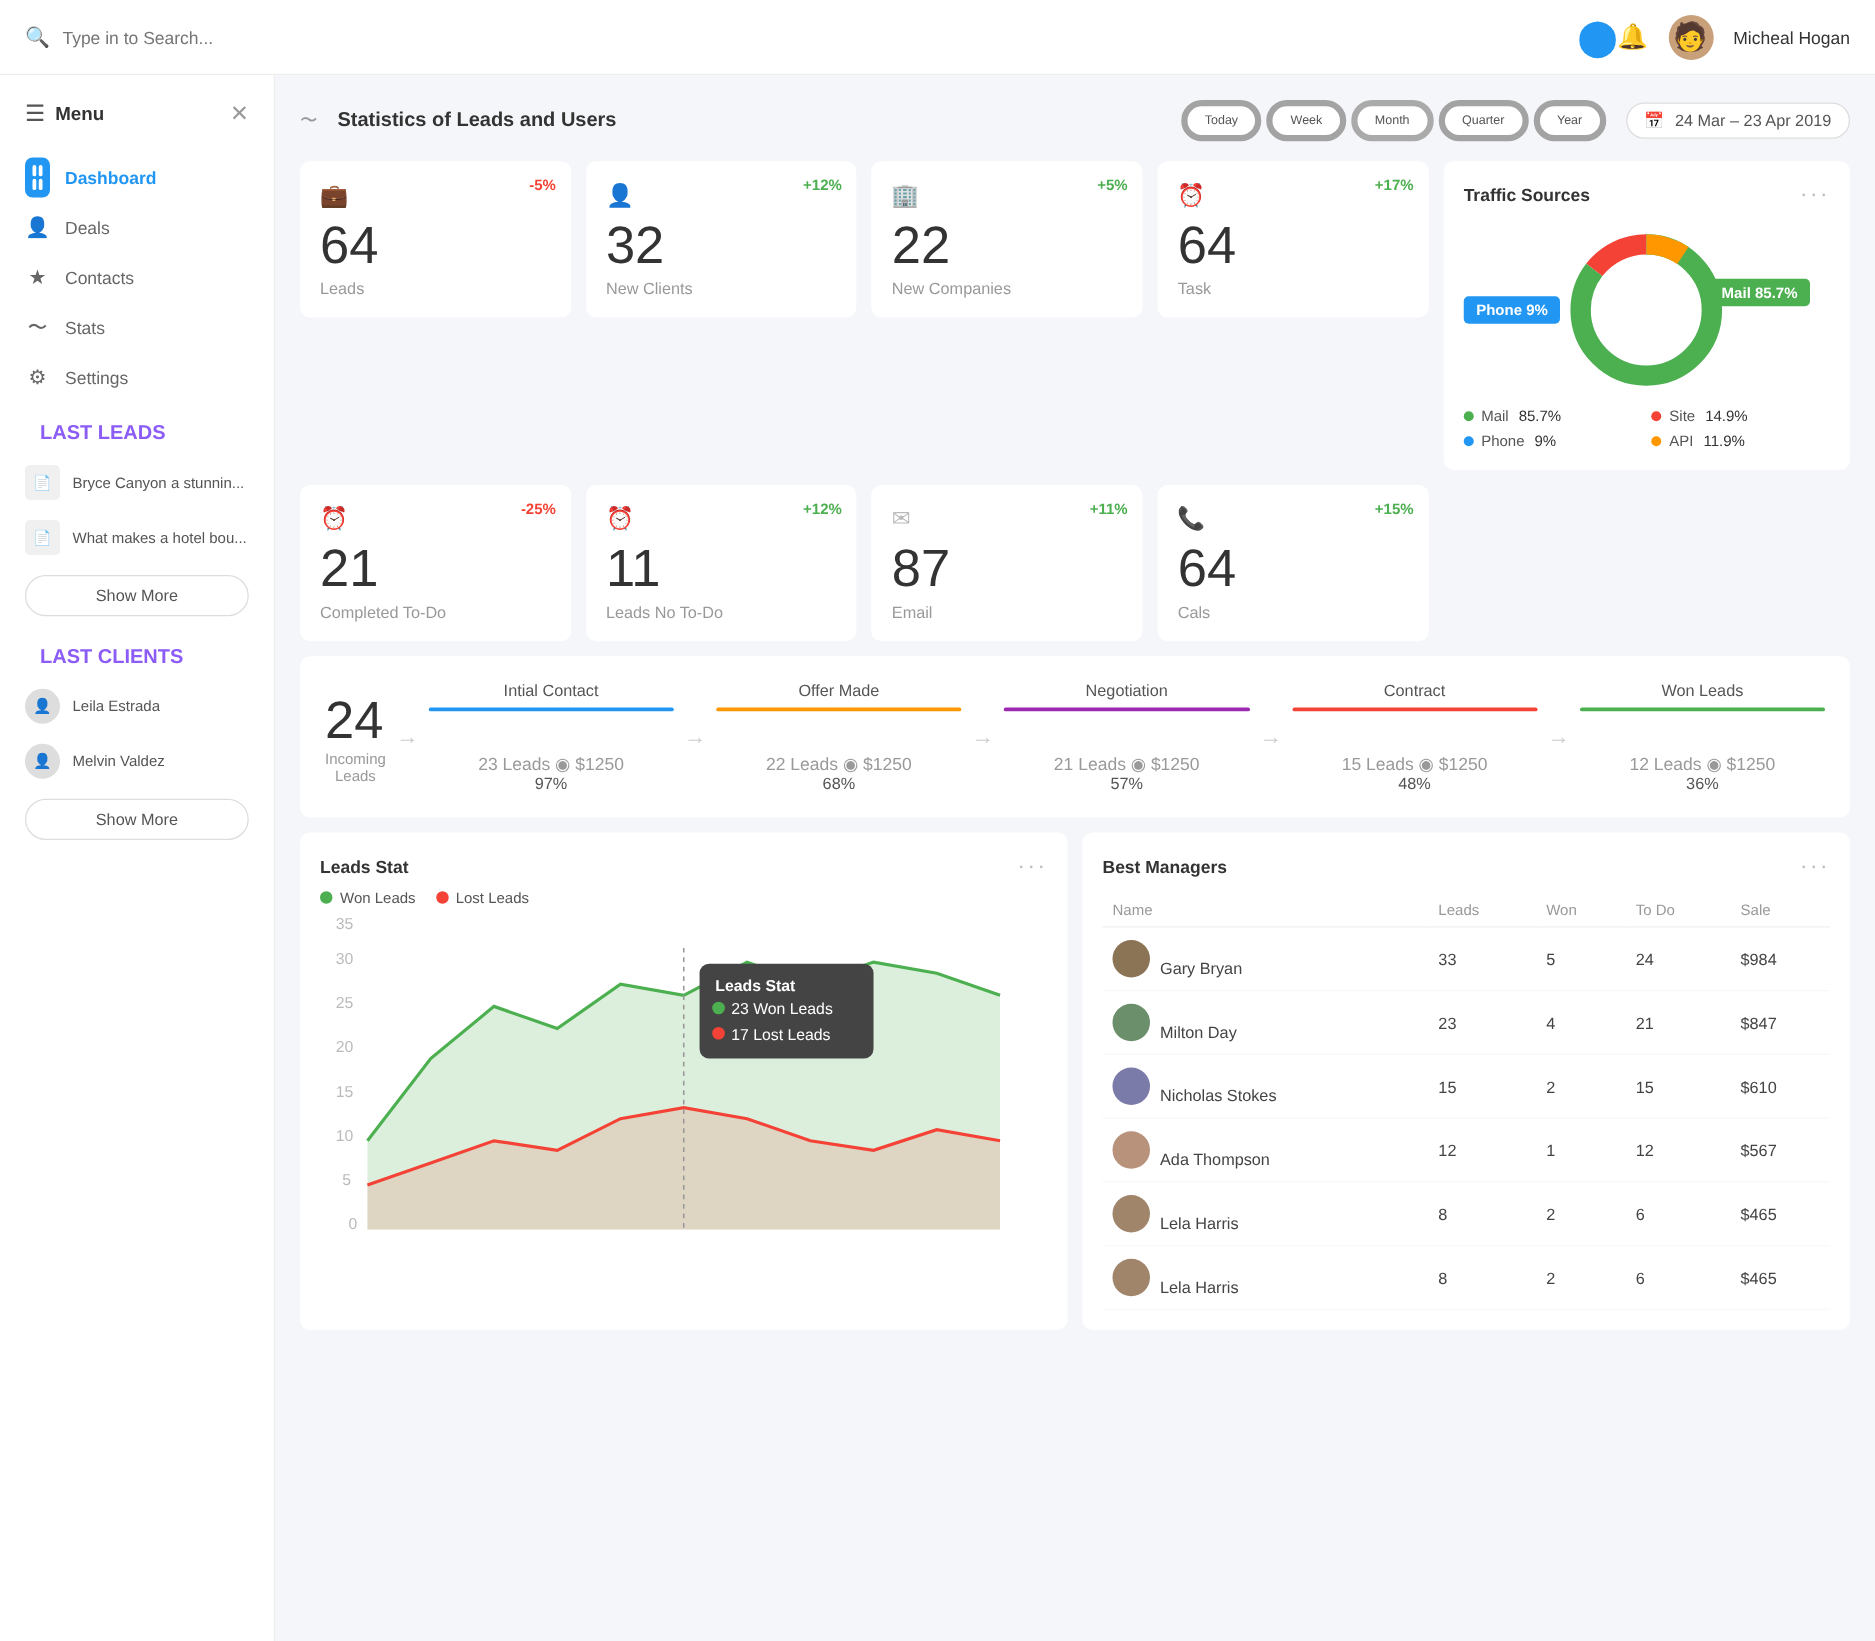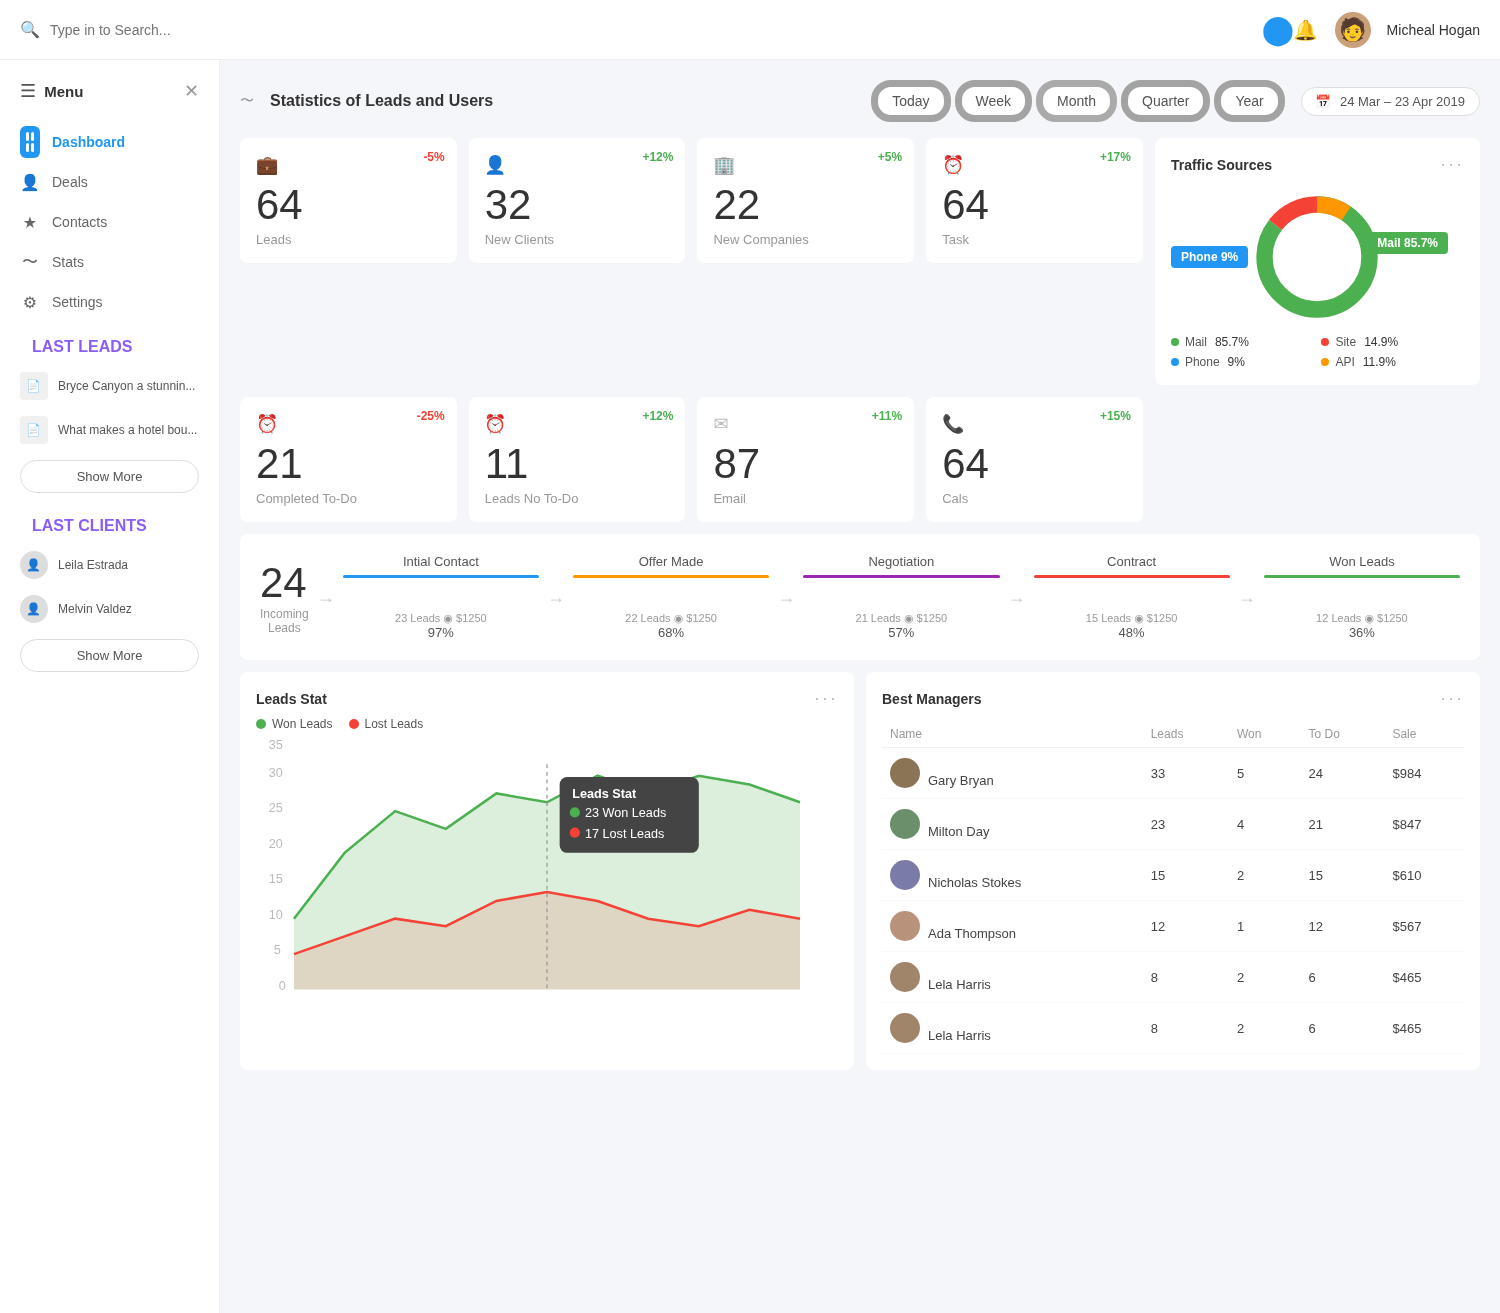--- a/index.html
+++ b/index.html
@@ -34,21 +34,21 @@
     .show-more-btn { margin: 8px 20px; padding: 8px 16px; border: 1px solid #ddd; background: #fff; border-radius: 20px; font-size: 13px; color: #555; cursor: pointer; }
 
     
     .main { flex: 1; overflow-y: auto; padding: 20px; }
 
     
     .stats-header { display: flex; align-items: center; gap: 16px; margin-bottom: 16px; }
     .stats-title { font-size: 16px; font-weight: 600; color: #333; display: flex; align-items: center; gap: 8px; }
     .stats-title-icon { color: #999; font-size: 14px; }
     .filter-tabs { display: flex; gap: 4px; margin-left: auto; }
-    .filter-tab { padding: 6px 14px; border: 7px solid #a3a3a3; background: #fff; border-radius: 20px; font-size: 14px; color: #555; cursor: pointer; }
+    .filter-tab { padding: 6px 14px; border: 5px solid #a3a3a3; background: #fff; border-radius: 20px; font-size: 10px; color: #555; cursor: pointer; }
     .filter-tab.active { background: #fff; border-color: #aaa; font-weight: 500; }
     .date-range { display: flex; align-items: center; gap: 8px; padding: 6px 14px; border: 1px solid #ddd; background: #fff; border-radius: 20px; font-size: 13px; color: #555; }
 
     
     .stat-cards-grid { display: grid; grid-template-columns: repeat(4, 1fr) 1.5fr; gap: 12px; margin-bottom: 12px; }
     .stat-card { background: #fff; border-radius: 8px; padding: 16px; position: relative; }
     .stat-badge { position: absolute; top: 12px; right: 12px; font-size: 12px; font-weight: 600; }
     .stat-badge.negative { color: #f44336; }
     .stat-badge.positive { color: #4CAF50; }
     .stat-card-icon { font-size: 18px; color: #bbb; margin-bottom: 8px; }
@@ -73,21 +73,21 @@
     
     .pipeline-card { background: #fff; border-radius: 8px; padding: 20px; margin-bottom: 12px; }
     .pipeline-row { display: flex; align-items: center; gap: 8px; }
     .pipeline-incoming { flex-shrink: 0; }
     .pipeline-incoming-num { font-size: 42px; font-weight: 300; color: #333; }
     .pipeline-incoming-label { font-size: 12px; color: #999; text-align: center; }
     .pipeline-arrow { color: #ccc; font-size: 18px; flex-shrink: 0; }
     .pipeline-stage { flex: 1; text-align: center; }
     .pipeline-stage-name { font-size: 13px; font-weight: 500; color: #555; margin-bottom: 6px; }
     .pipeline-bar { height: 3px; border-radius: 2px; margin: 4px 0 6px; }
-    .pipeline-stage-info { font-size: 11px; color: #999; margin-top: 34px; }
+    .pipeline-stage-info { font-size: 14px; color: #999; margin-top: 34px; }
     .pipeline-stage-pct { font-size: 13px; color: #555; font-weight: 500; }
 
     
     .bottom-grid { display: grid; grid-template-columns: 1fr 1fr; gap: 12px; }
     .chart-card { background: #fff; border-radius: 8px; padding: 16px; }
     .chart-card-header { display: flex; justify-content: space-between; align-items: center; margin-bottom: 8px; }
     .chart-card-title { font-size: 14px; font-weight: 600; }
     .chart-legend { display: flex; gap: 16px; margin-bottom: 8px; }
     .chart-legend-item { display: flex; align-items: center; gap: 6px; font-size: 12px; color: #555; }
     .chart-legend-dot { width: 10px; height: 10px; border-radius: 50%; }

